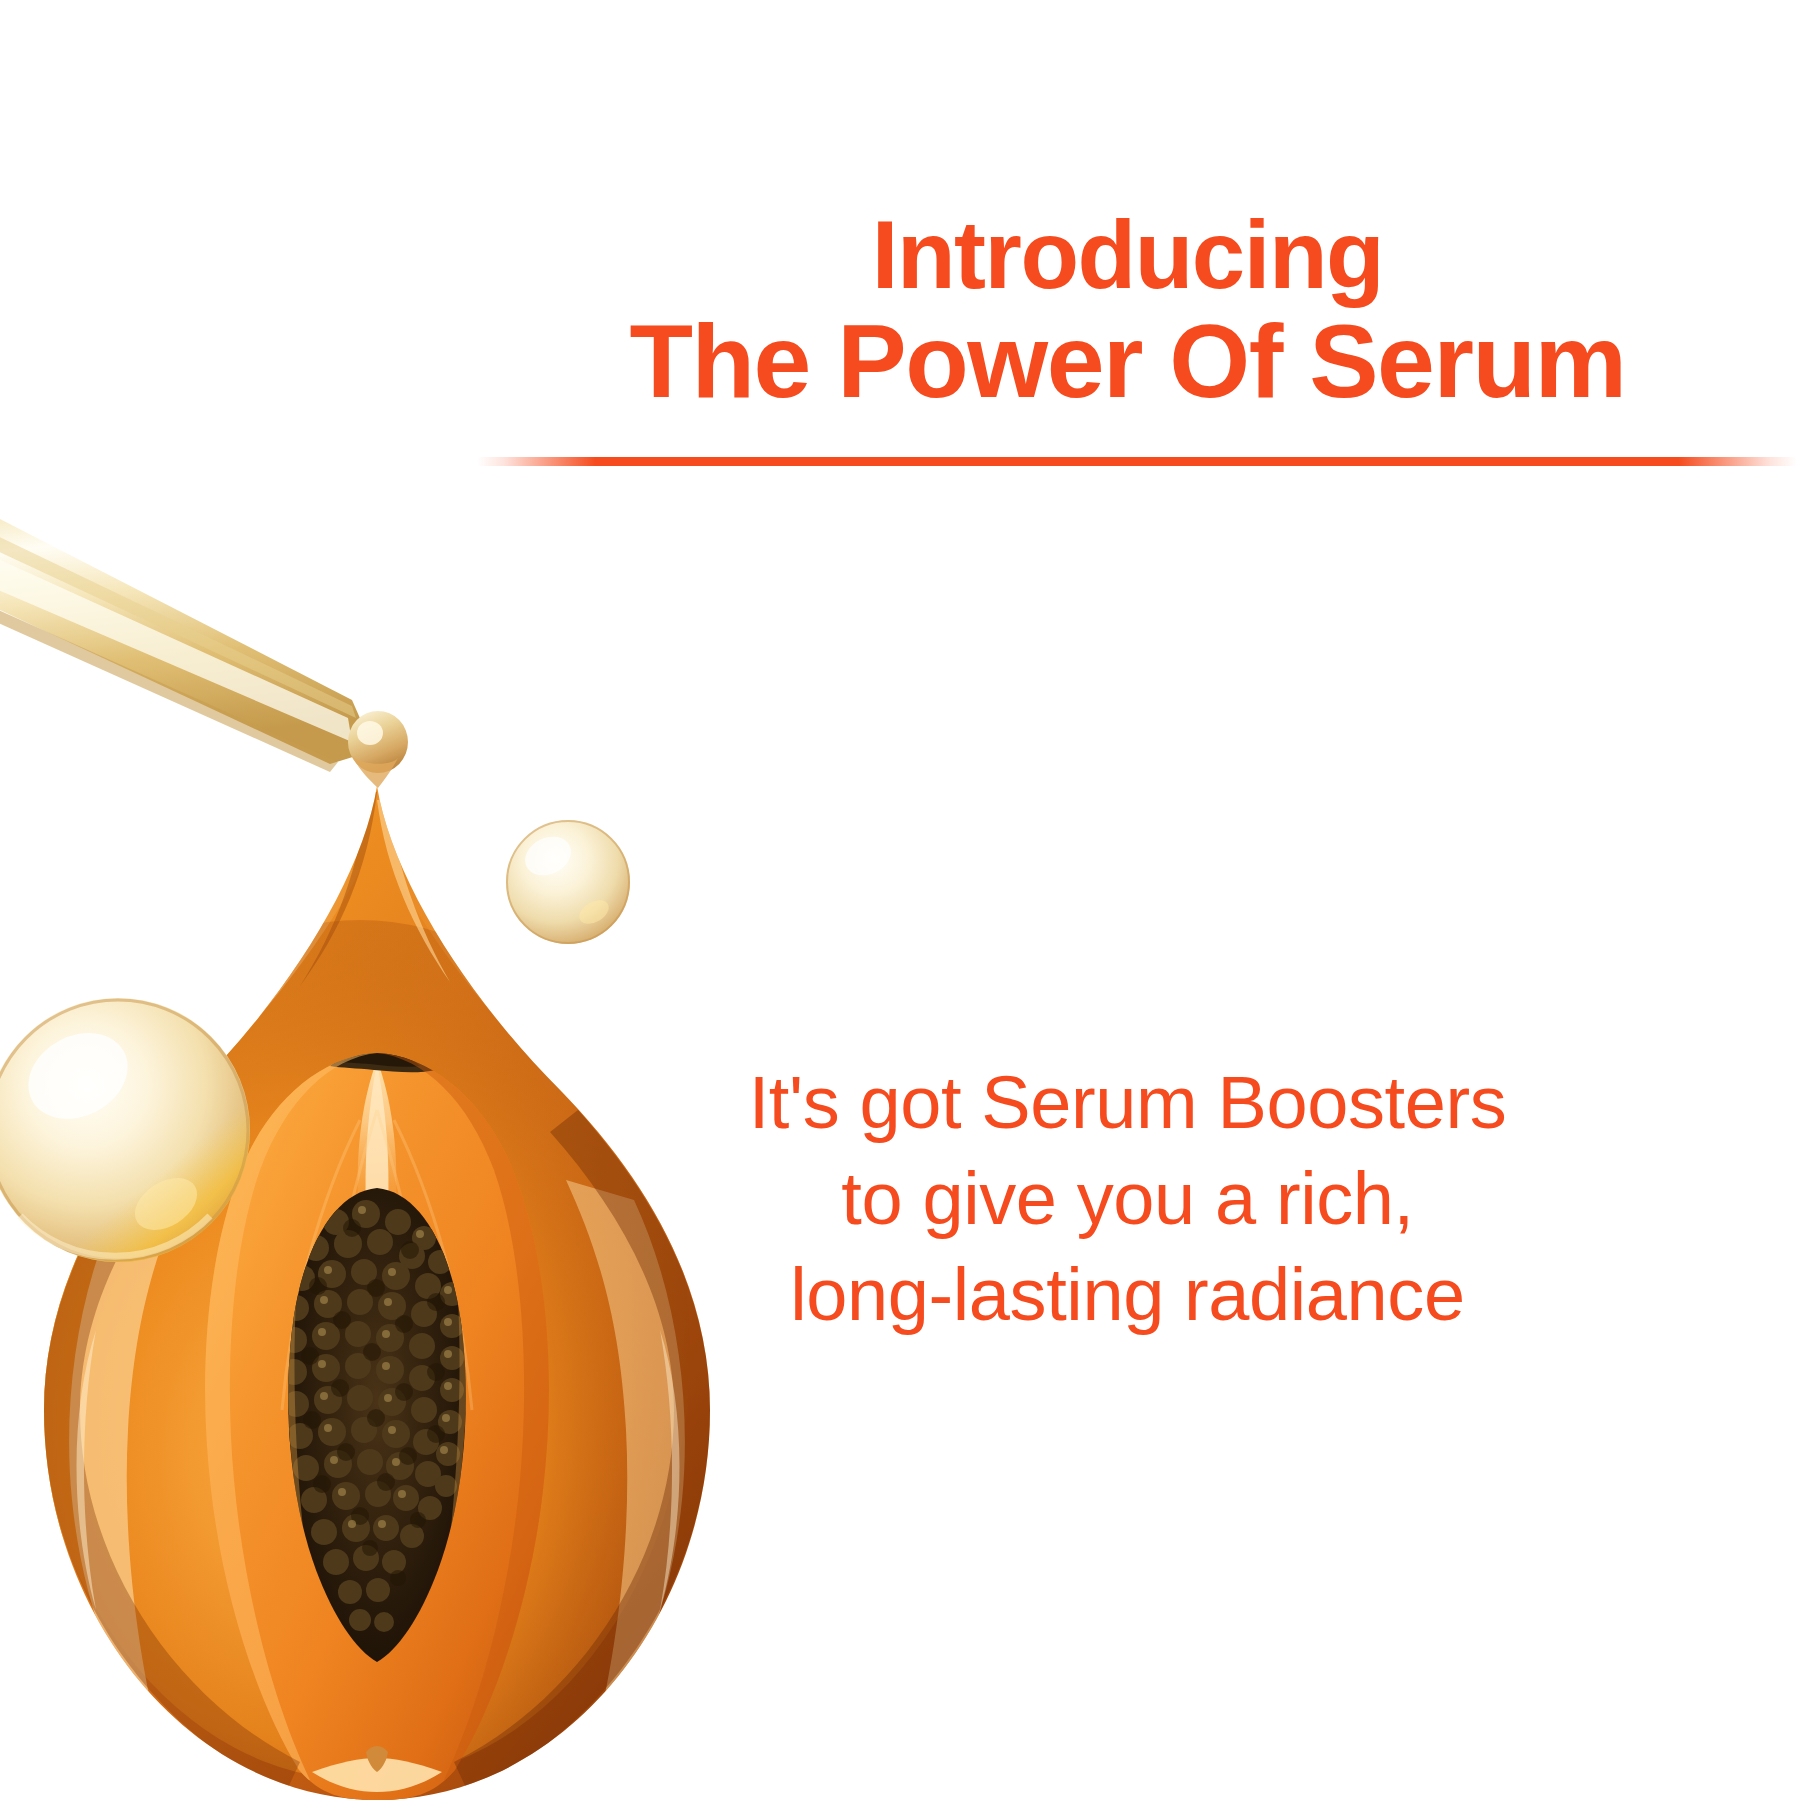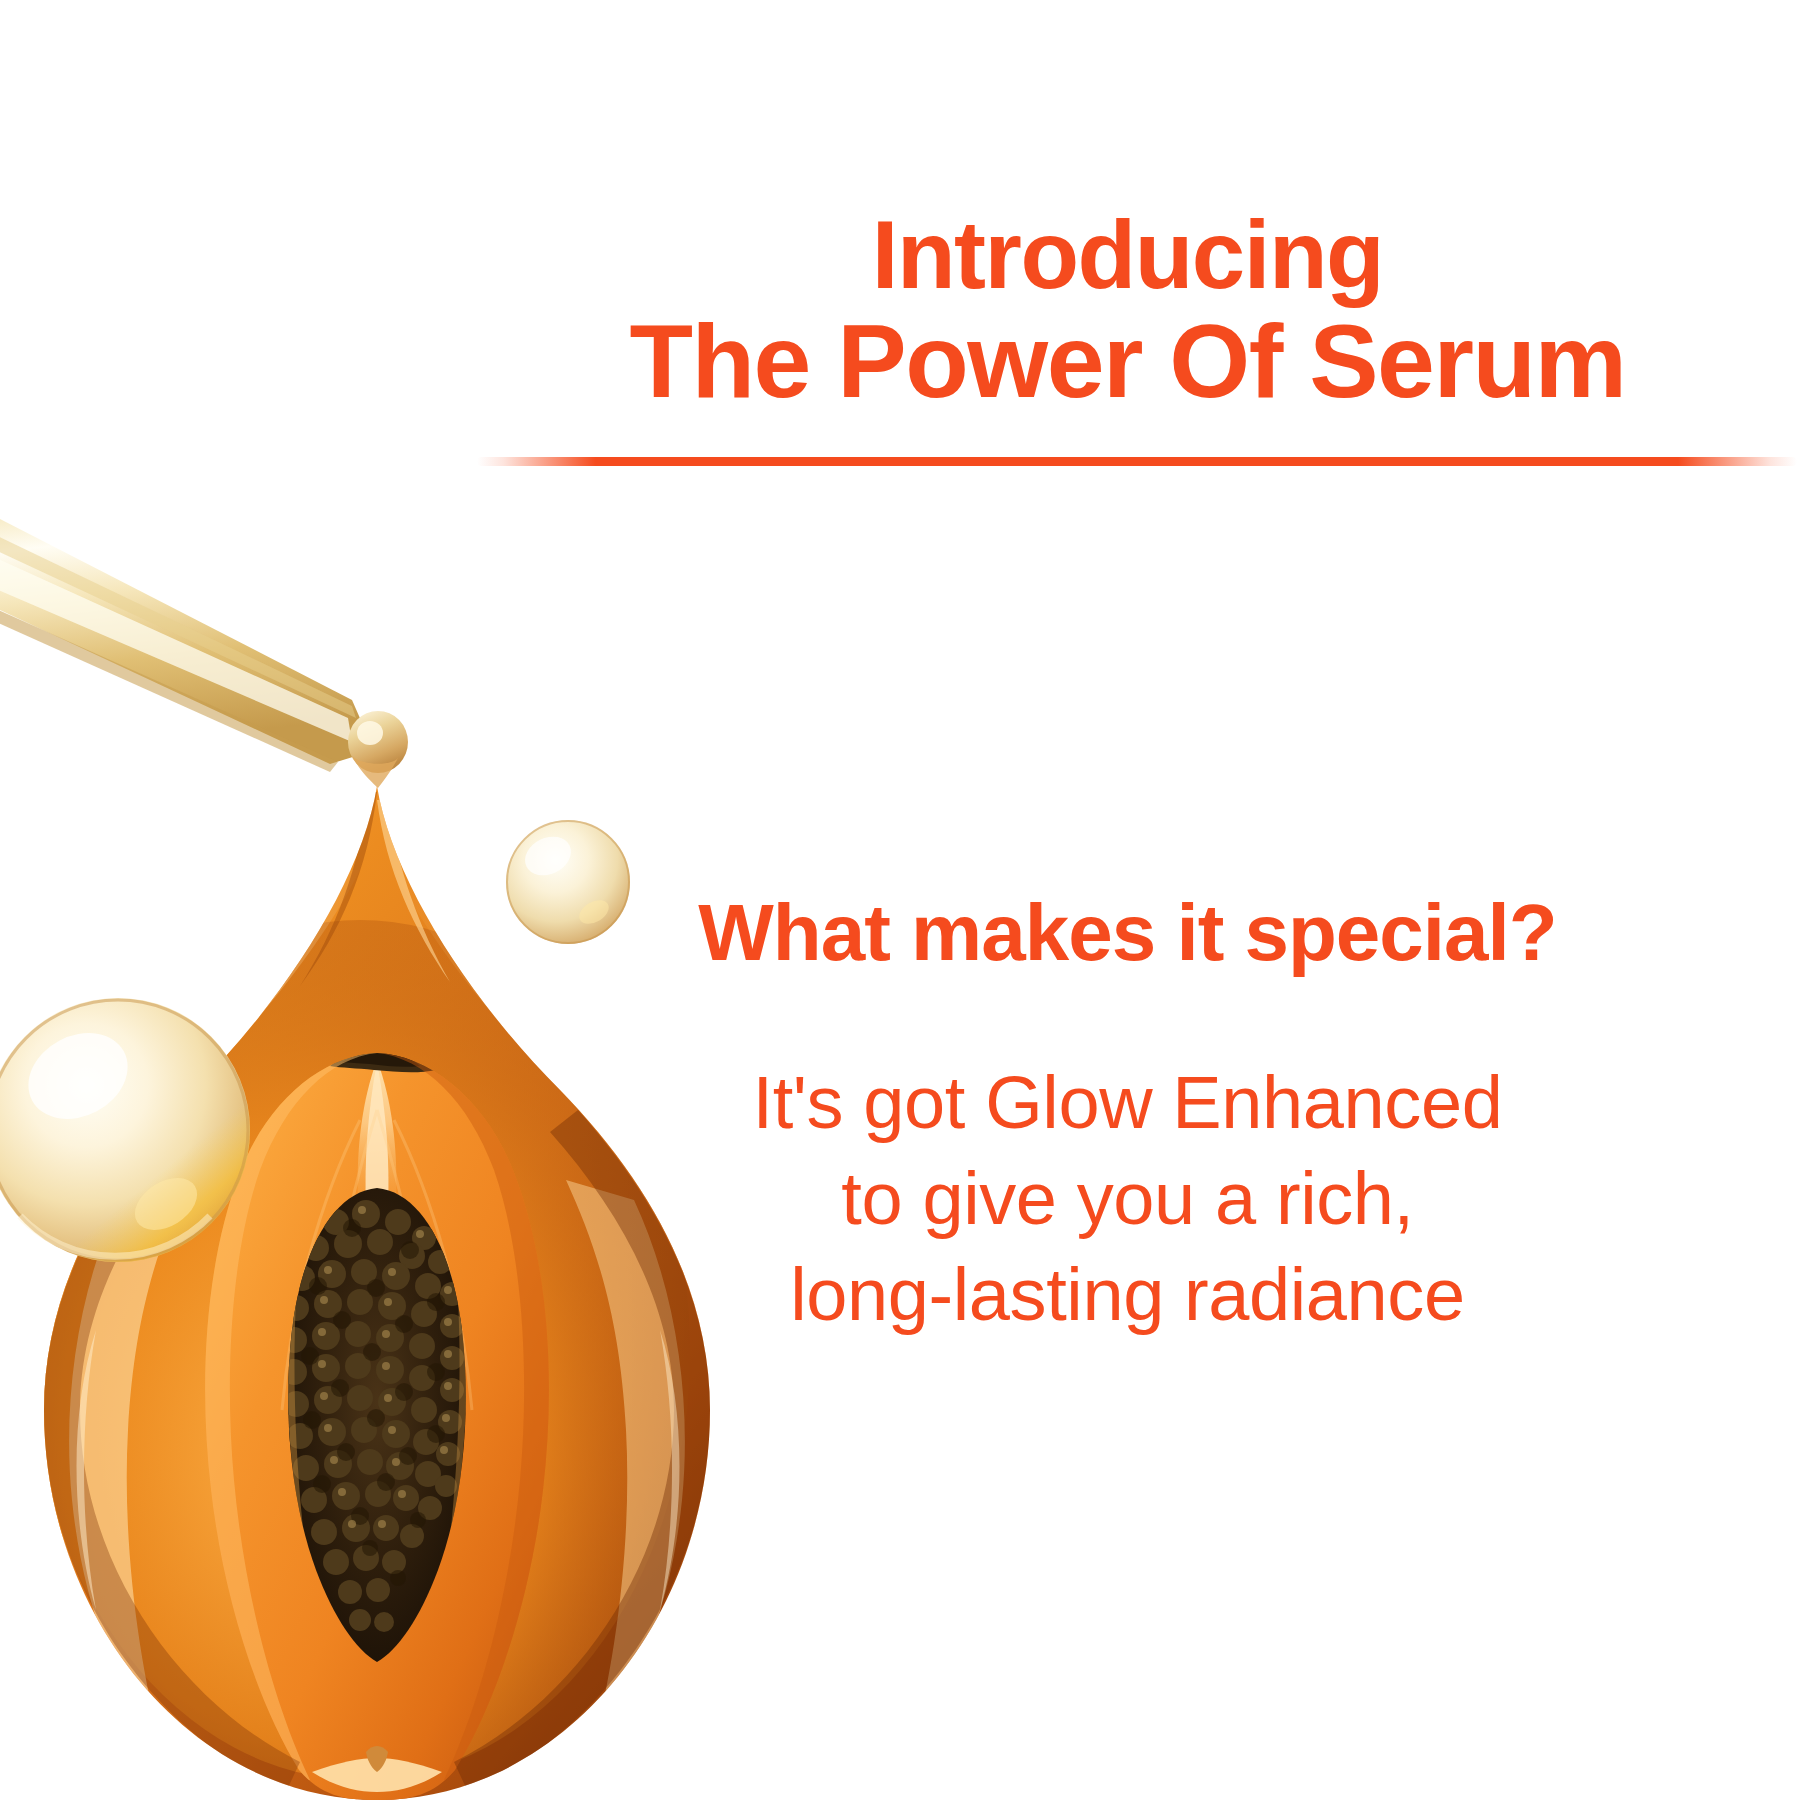--- a/index.html
+++ b/index.html
@@ -512,19 +512,18 @@
   <div class="textcol">
 
     <h1 class="headline">
       <span class="ln1">Introducing</span>
       <span class="ln2">The Power Of Serum</span>
     </h1>
 
     <div class="divider"></div>
 
 
-    <h2 class="subhead">What makes it special?</h2>
-
-    <p class="para para-glow">It's got Glow Enhanced
+
+    <p class="para para-glow">It's got Serum Boosters
 to give you a rich,
 long-lasting radiance</p>
   </div>
 </div>
 
 </body></html>

